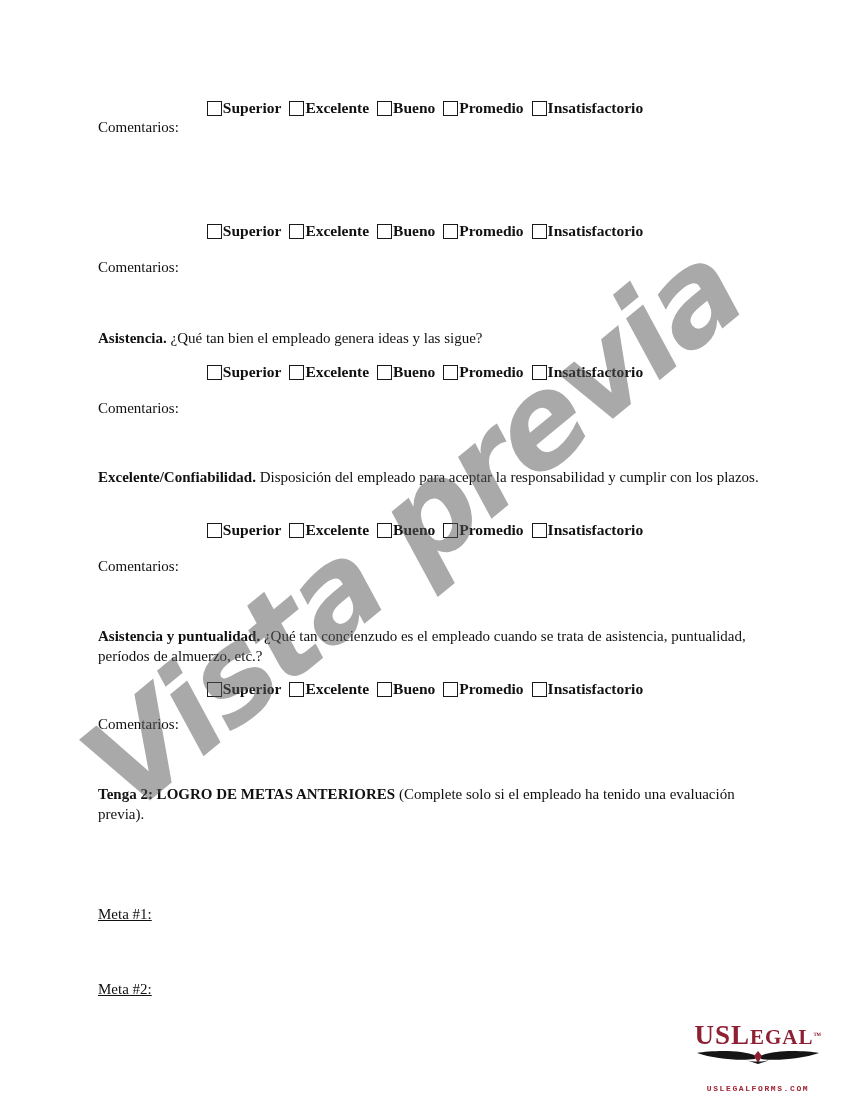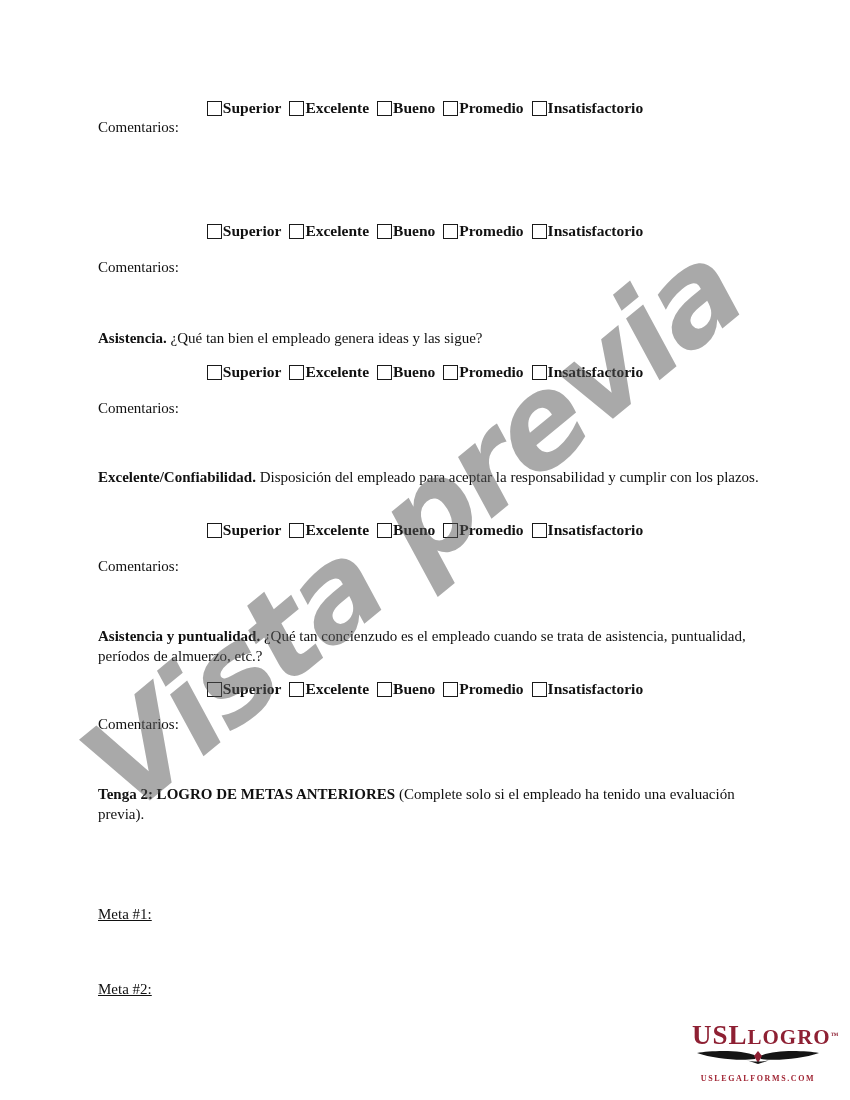--- a/index.html
+++ b/index.html
@@ -34,22 +34,22 @@
   .logo { position:absolute; top:1022px; right:26px; width:132px; text-align:center; z-index:1; }
   .logo-text {
     font-family:"Liberation Serif", serif; font-weight:700;
     color:#8e2033; letter-spacing:1px; line-height:1; white-space:nowrap;
   }
   .lg-big   { font-size:27px; }
   .lg-small { font-size:21px; }
   .lg-tm    { font-size:8px; vertical-align:super; letter-spacing:0; }
   .wings { display:block; margin:1px auto 0 auto; }
   .logo-site {
-    font-family:Liberation Serif, serif; font-weight:700;
-    font-size:8px; letter-spacing:1.6px; color:#a02433; margin-top:10px; white-space:nowrap;
+    font-family:Liberation Mono, monospace; font-weight:700;
+    font-size:8px; letter-spacing:1.6px; color:#a02433; margin-top:20px; white-space:nowrap;
   }
 </style>
 </head>
 <body>
 
 <div class="page">
 
   <div class="watermark">Vista previa</div>
 
   <div class="rating-row" style="top:99px">
@@ -161,21 +161,21 @@
       </span></div>
   <div class="comments" style="top:716px">Comentarios:</div>
 
   <div class="para" style="top:785px">
     <b>Tenga 2: LOGRO DE METAS ANTERIORES</b><span>(Complete solo si el empleado ha tenido una evaluación previa).</span>
   </div>
   <div class="meta-label" style="top:906px">Meta #1:</div>
   <div class="meta-label" style="top:981px">Meta #2:</div>
 
   <div class="logo">
-    <div class="logo-text"><span class="lg-big">USL</span><span class="lg-small">LOGRO</span><span class="lg-tm">™</span></div>
+    <div class="logo-text"><span class="lg-big">USL</span><span class="lg-small">EGAL</span><span class="lg-tm">™</span></div>
     <svg class="wings" width="124" height="14" viewBox="0 0 124 14">
       <path d="M60,6 C44,-1 14,1 1,3 C18,9 44,11 59,9 L60,6 Z" fill="#151515"></path>
       <path d="M64,6 C80,-1 110,1 123,3 C106,9 80,11 65,9 L64,6 Z" fill="#151515"></path>
       <path d="M62,1 L66,6 L62,13 L58,6 Z" fill="#8e2033"></path>
       <path d="M50,10 C56,12 68,12 74,10 L62,14 Z" fill="#151515"></path>
     </svg>
     <div class="logo-site">USLEGALFORMS.COM</div>
   </div>
 
 </div>

